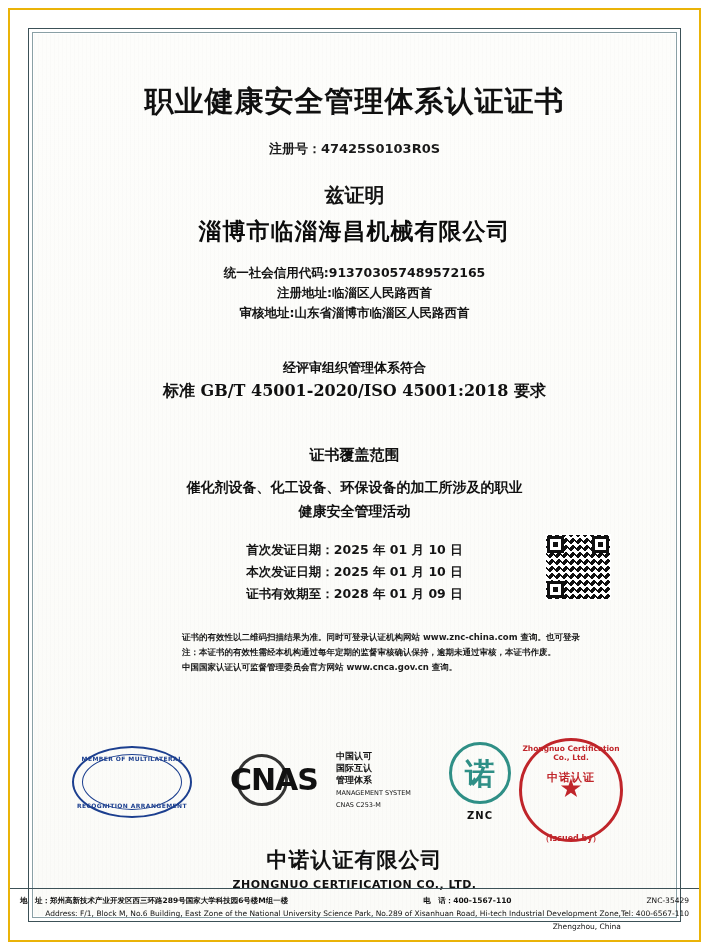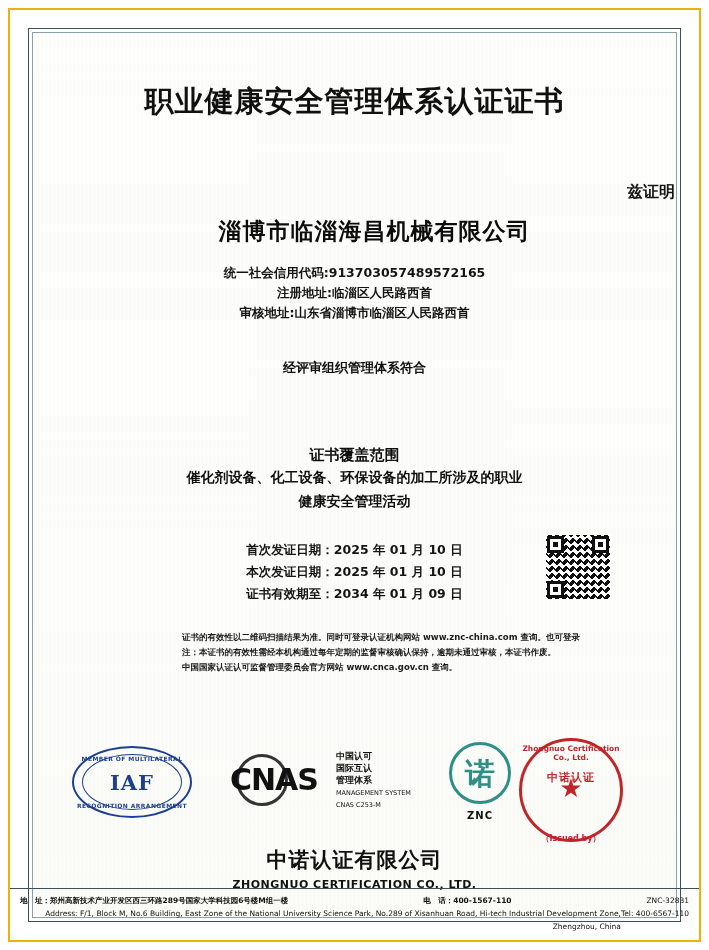--- a/index.html
+++ b/index.html
@@ -90,39 +90,38 @@
     font-weight: bold;
     color: #1a1a1a;
     font-family: "DejaVu Sans", sans-serif;
   }
 
   .hereby {
     position: absolute;
     top: 148px;
     left: 0;
     width: 100%;
-    text-align: right;
-    font-size: 16px;
+    text-align: center;
+    font-size: 20px;
     font-weight: bold;
     color: #141414;
     font-family: Liberation Mono, monospace;
   }
 
   .company {
     position: absolute;
     top: 182px;
     left: 0;
     width: 100%;
     text-align: center;
     font-size: 23px;
     font-weight: bold;
     letter-spacing: 1px;
     color: #0c0c0c;
     font-family: "DejaVu Sans", sans-serif;
-    margin-left: 20px;
   }
 
   .detail-block {
     position: absolute;
     top: 229px;
     left: 0;
     width: 100%;
     text-align: center;
     font-size: 12.5px;
     line-height: 20px;
@@ -156,20 +155,21 @@
     top: 412px;
     left: 0;
     width: 100%;
     text-align: center;
     color: #101010;
     font-family: "DejaVu Sans", sans-serif;
   }
   .scope-title {
     font-size: 15px;
     font-weight: bold;
+    margin-bottom: 10px;
   }
   .scope-body {
     font-size: 14px;
     font-weight: bold;
     line-height: 24px;
   }
 
   
   .dates {
     position: absolute;
@@ -483,66 +483,69 @@
 
 <div class="certificate">
   <div class="frame-outer">
     <div class="frame-inner"></div>
     <div class="frame-inner2"></div>
 
     <div class="paper">
 
       <div class="title">职业健康安全管理体系认证证书</div>
 
+      <div class="reg-no">
+        <span>注册号：</span><span>47425S0103R0S</span>
+      </div>
 
       <div class="hereby">兹证明</div>
 
       <div class="company">淄博市临淄海昌机械有限公司</div>
 
       <div class="detail-block">
         <div>统一社会信用代码:913703057489572165</div>
         <div>注册地址:临淄区人民路西首</div>
         <div>审核地址:山东省淄博市临淄区人民路西首</div>
       </div>
 
       <div class="standard-block">
         <div class="standard-line1">经评审组织管理体系符合</div>
+        <div class="standard-line2">标准 GB/T 45001-2020/ISO 45001:2018 要求</div>
       </div>
 
       <div class="scope">
         <div class="scope-title">证书覆盖范围</div>
         <div class="scope-body">催化剂设备、化工设备、环保设备的加工所涉及的职业</div>
         <div class="scope-body">健康安全管理活动</div>
       </div>
 
       <div class="dates">
         <div>首次发证日期：2025 年 01 月 10 日</div>
         <div>本次发证日期：2025 年 01 月 10 日</div>
-        <div>证书有效期至：2034 年 01 月 09 日</div>
+        <div>证书有效期至：2028 年 01 月 09 日</div>
       </div>
 
       <div class="qr">
         <div class="qr-eye e1"></div>
         <div class="qr-eye e2"></div>
         <div class="qr-eye e3"></div>
       </div>
 
       <div class="notes">
         <div>证书的有效性以二维码扫描结果为准。同时可登录认证机构网站 www.znc-china.com 查询。也可登录</div>
         <div>注：本证书的有效性需经本机构通过每年定期的监督审核确认保持，逾期未通过审核，本证书作废。</div>
         <div>中国国家认证认可监督管理委员会官方网站 www.cnca.gov.cn 查询。</div>
       </div>
 
       <div class="logos">
 
         <div class="iaf">
           <div class="oval-outer"></div>
           <div class="oval-inner"></div>
           <div class="arc-top">MEMBER OF MULTILATERAL</div>
-          <div class="iaf-text">IAF</div>
           <div class="arc-bottom">RECOGNITION ARRANGEMENT</div>
         </div>
 
         <div class="cnas">
           <div class="cnas-circ"></div>
           <div class="cnas-mark">CNAS</div>
           <div class="cnas-right">
             <div class="cn-line">中国认可</div>
             <div class="cn-line">国际互认</div>
             <div class="cn-line">管理体系</div>
@@ -573,21 +576,21 @@
     </div>
 
     <div class="footer">
       <div class="f-row">
         <div class="f-left f-cn">
           <span>地　址：</span><span>郑州高新技术产业开发区西三环路289号国家大学科技园6号楼M组一楼</span>
         </div>
         <div class="f-right f-cn">
           <span>电　话：</span><span>400-1567-110</span>
         </div>
-        <div class="f-right">ZNC-32831</div>
+        <div class="f-right">ZNC-35429</div>
       </div>
       <div class="f-row">
         <div class="f-left">Address: F/1, Block M, No.6 Building, East Zone of the National University Science Park, No.289 of Xisanhuan Road, Hi-tech Industrial Development Zone, Zhengzhou, China</div>
         <div class="f-right">Tel: 400-6567-110</div>
       </div>
     </div>
 
   </div>
 </div>
 

